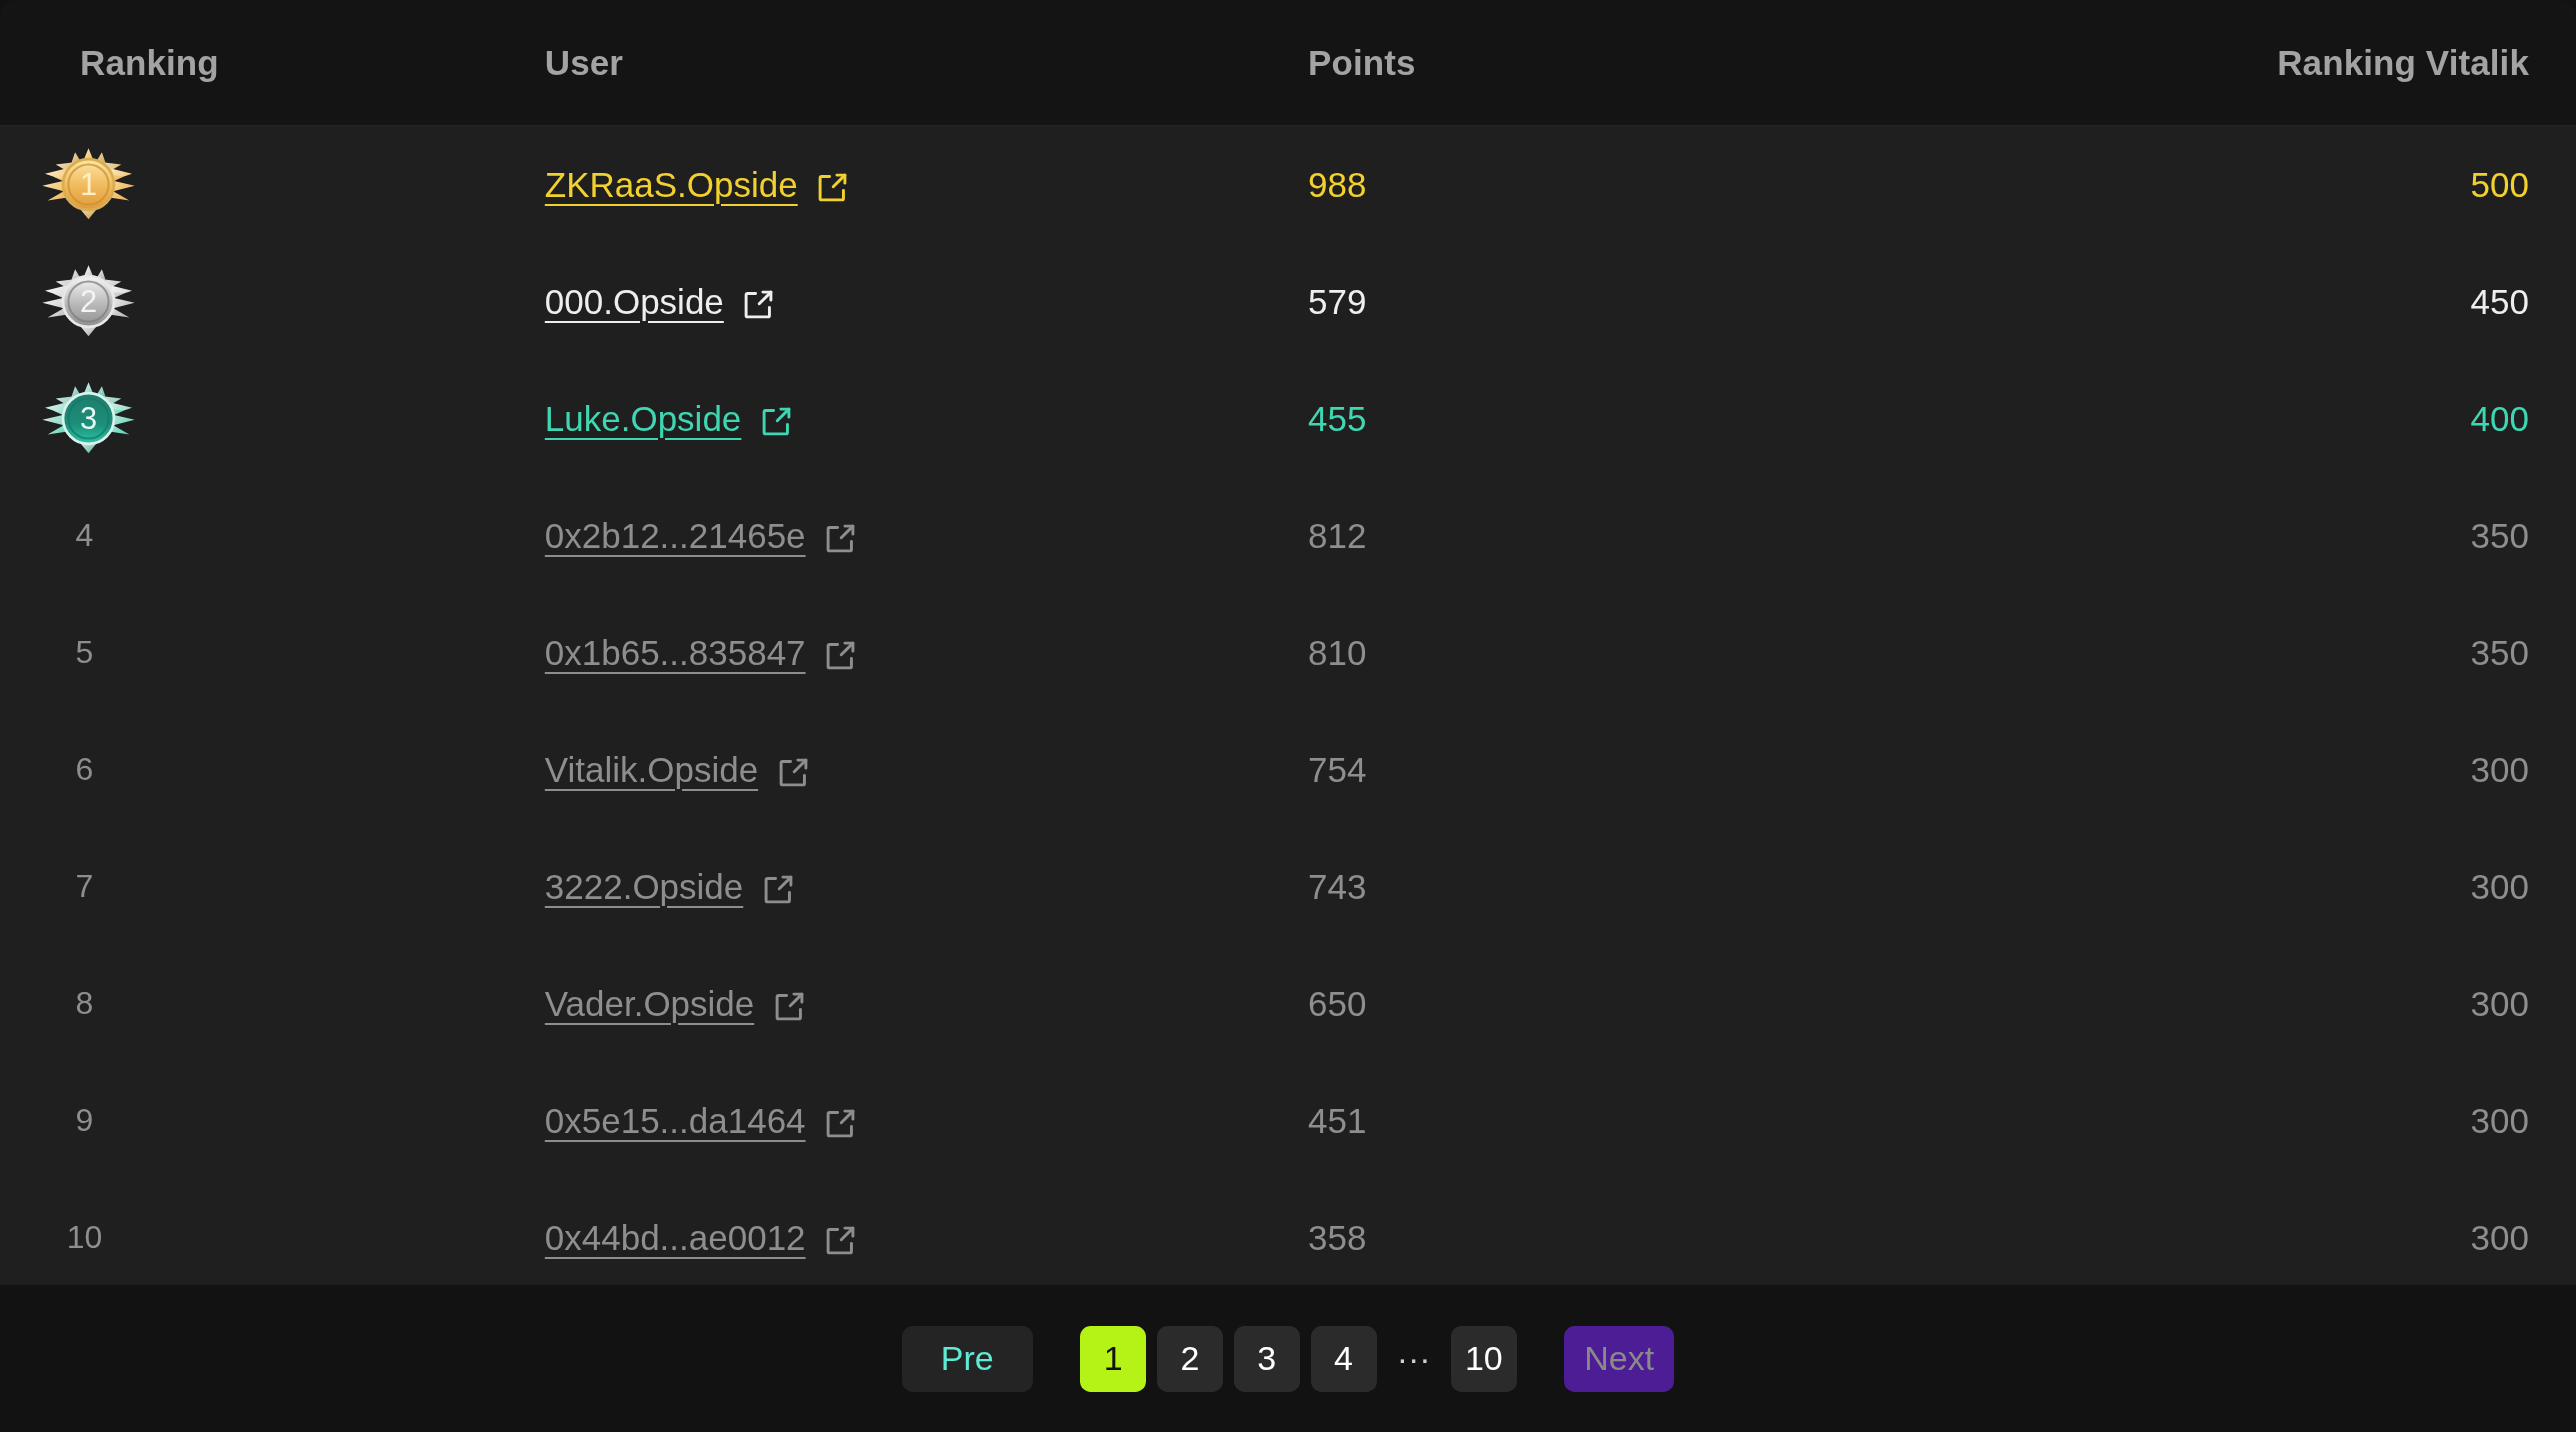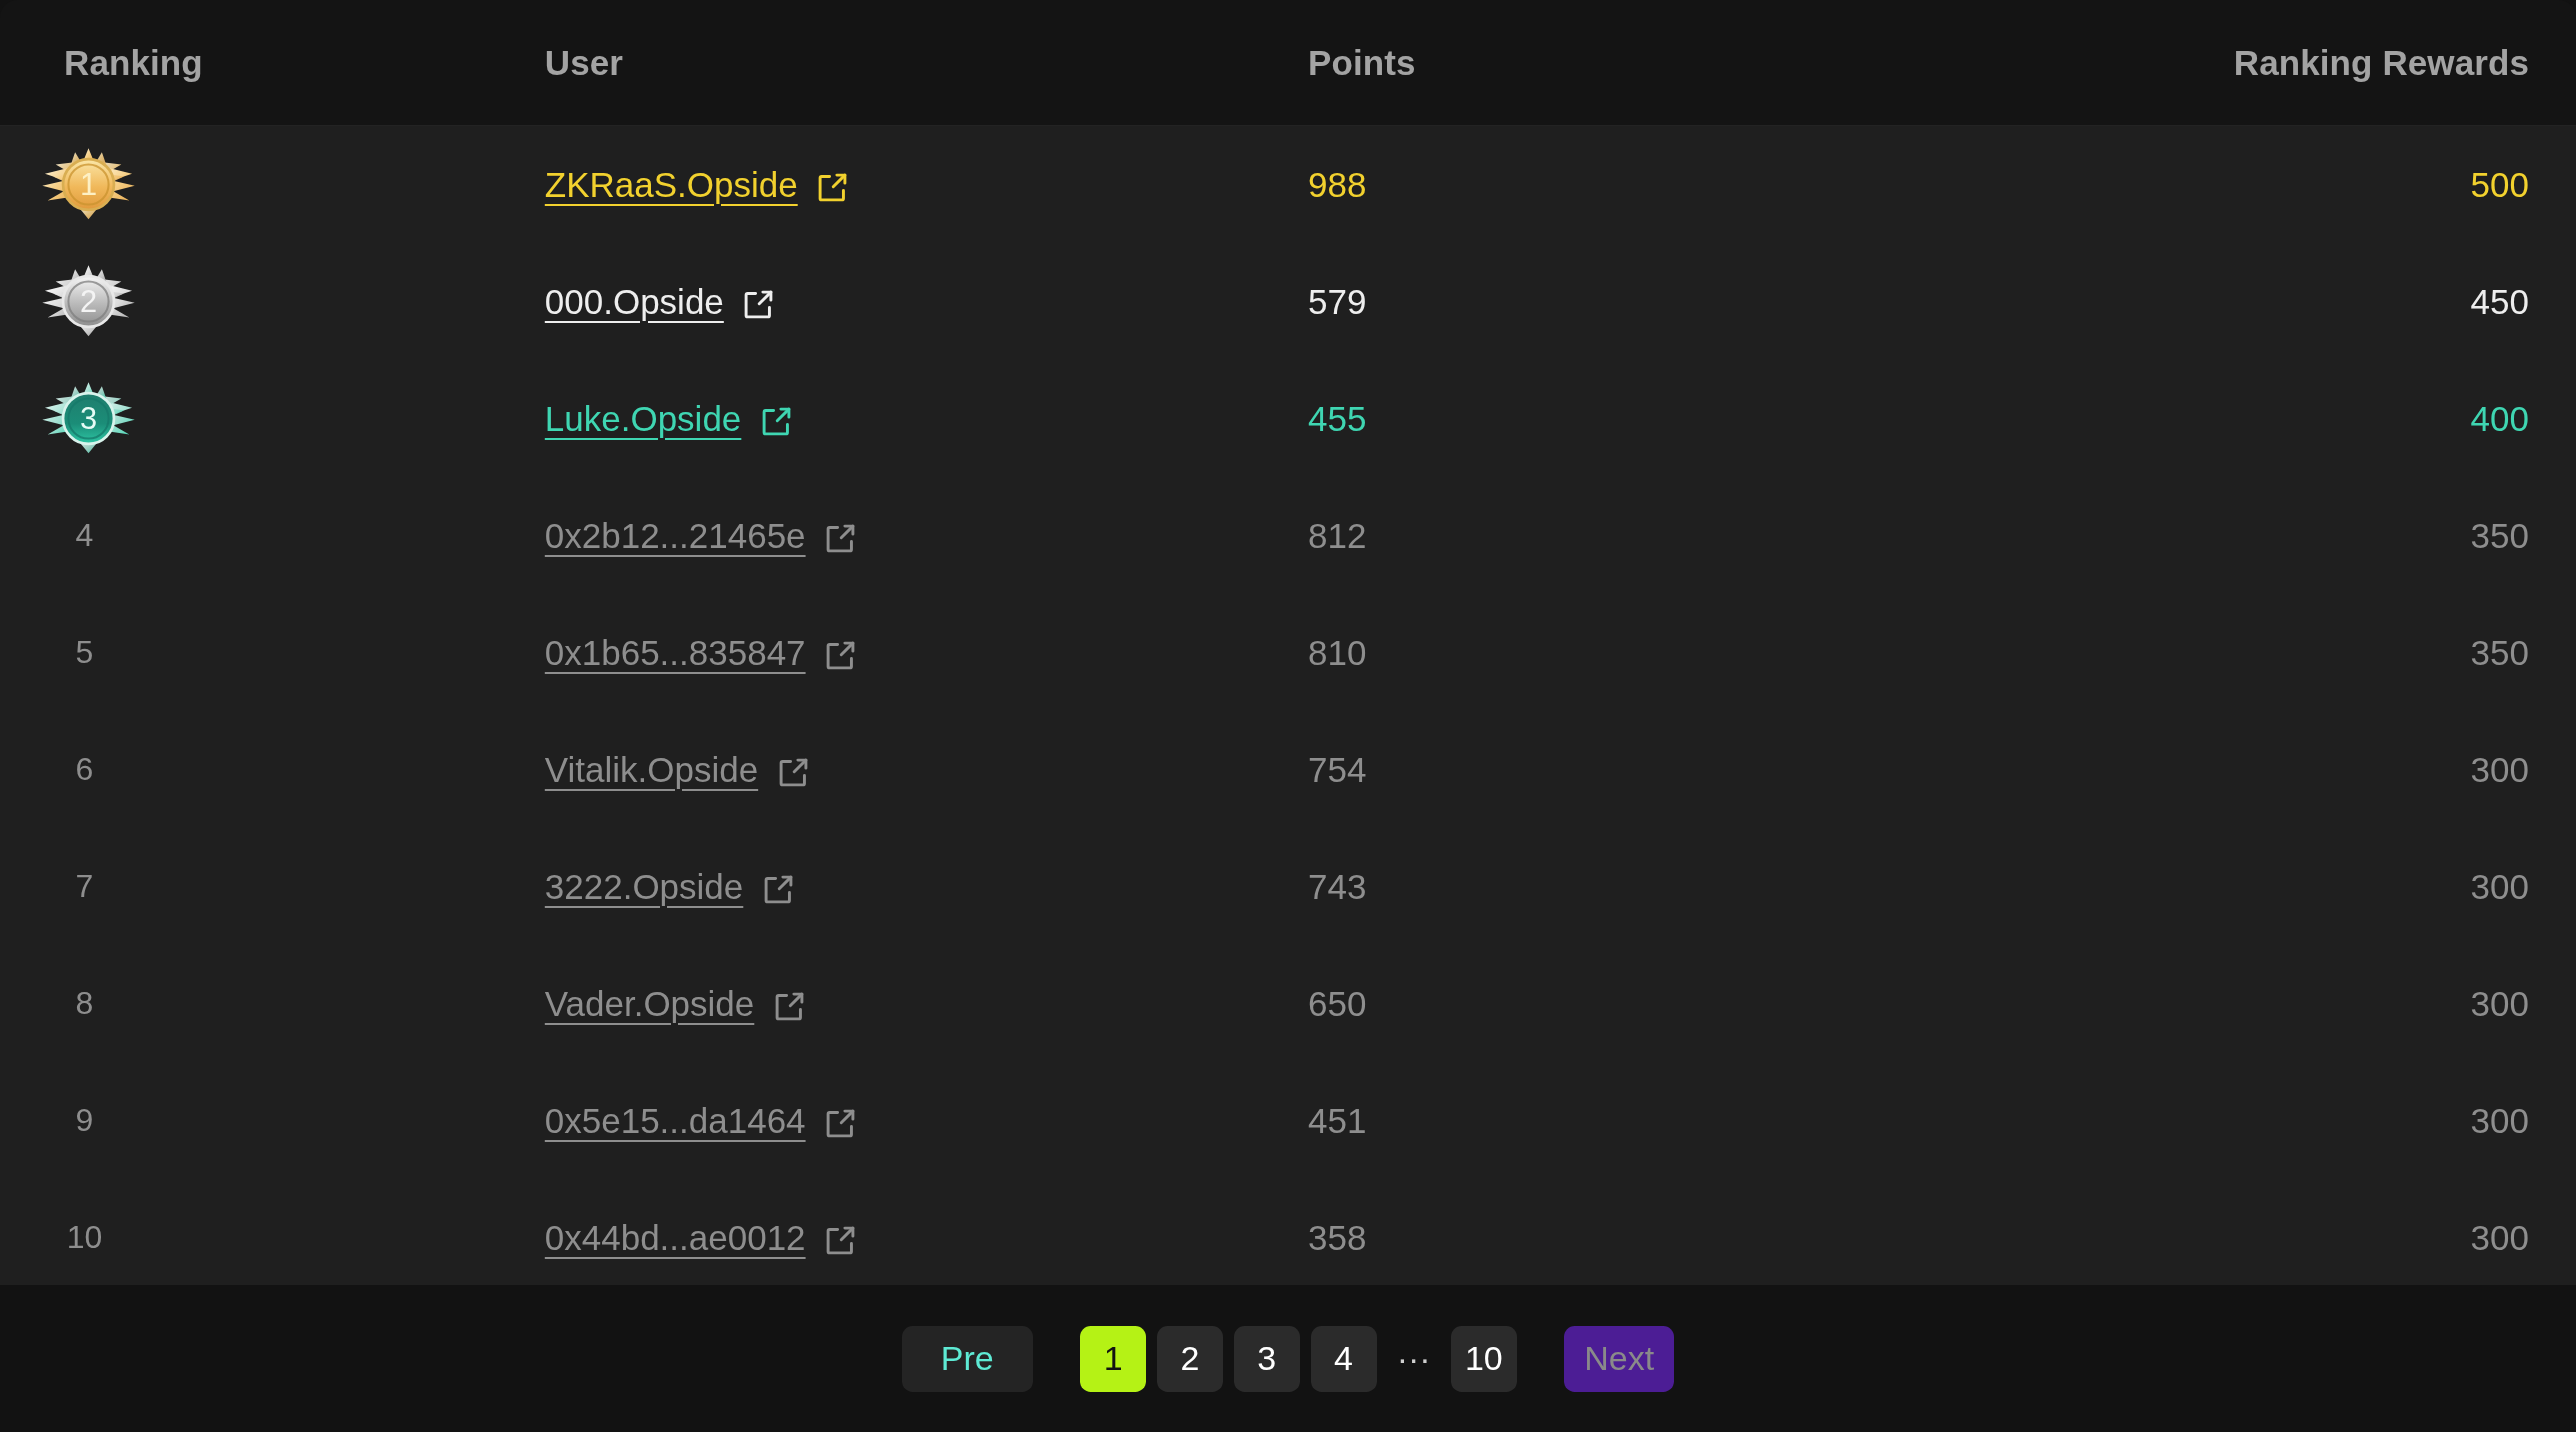--- a/index.html
+++ b/index.html
@@ -47,21 +47,21 @@
   .col-points { width: 684px; flex: 0 0 684px; }
   .col-reward { flex: 1 1 auto; }
 
   .th {
     font-size: 35px;
     font-weight: bold;
     color: #a3a3a3;
     letter-spacing: 0.1px;
     white-space: nowrap;
   }
-  .th.rank   { padding-left: 64px; }
+  .th.rank   { padding-left: 80px; }
   .th.user   { padding-left: 14.8px; }
   .th.points { padding-left: 0; }
   .th.reward { text-align: right; padding-right: 47px; }
 
   
   .table-body {
     flex: 0 0 1159px;
     height: 1159px;
     background: #1f1f1f;
     display: flex;
@@ -218,21 +218,21 @@
     <div class="col-rank">
       <span class="th rank">Ranking</span>
     </div>
     <div class="col-user">
       <span class="th user">User</span>
     </div>
     <div class="col-points">
       <span class="th points">Points</span>
     </div>
     <div class="col-reward">
-      <div class="th reward">Ranking Rewards</div>
+      <div class="th reward">Ranking Vitalik</div>
     </div>
   </div>
 
   <div class="table-body" id="table-body">
       <div class="row tier-gold">
         <div class="rank-cell">
           <span>
             <svg class="medal" viewBox="0 0 150 112" xmlns="http://www.w3.org/2000/svg">
               <g>
                 <path d="M58 28 L10 40 L40 50 L6 58 L38 66 L14 80 L54 74 Z" fill="url(#gold-wing)"></path>

